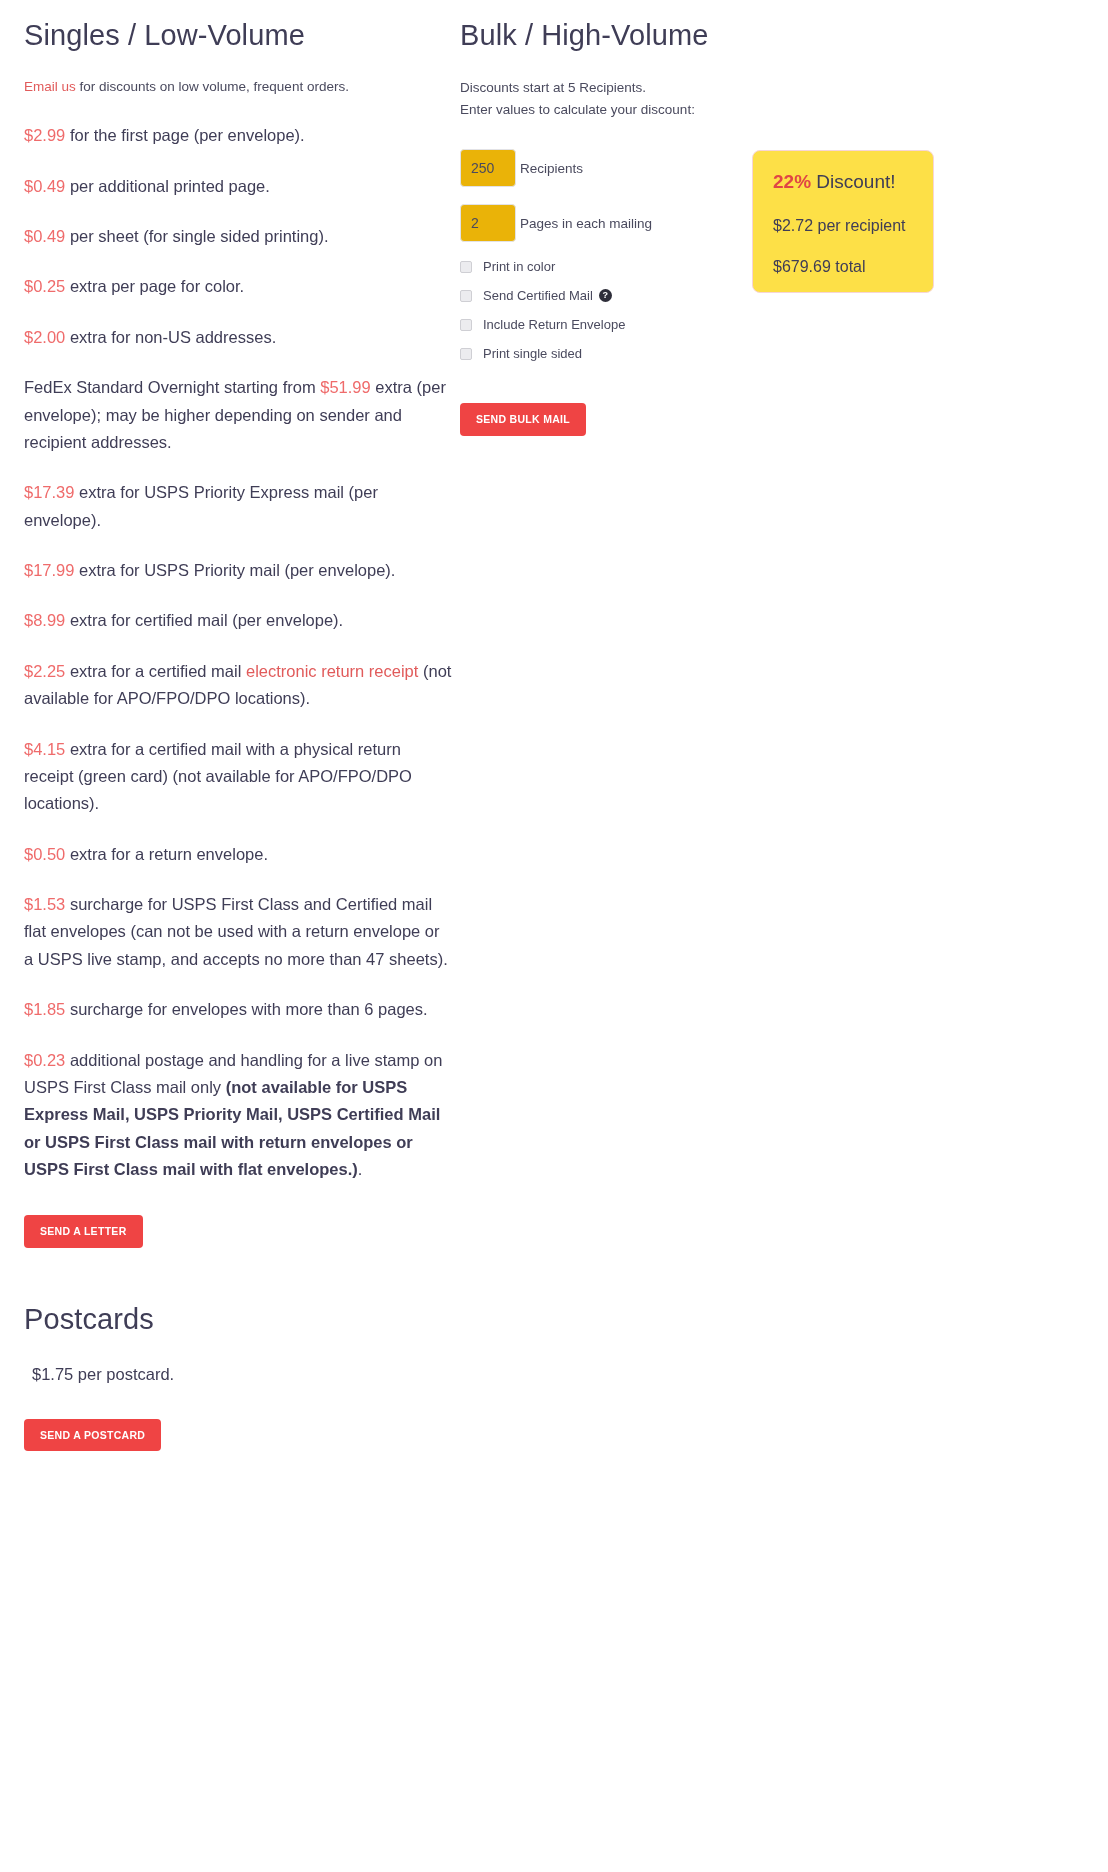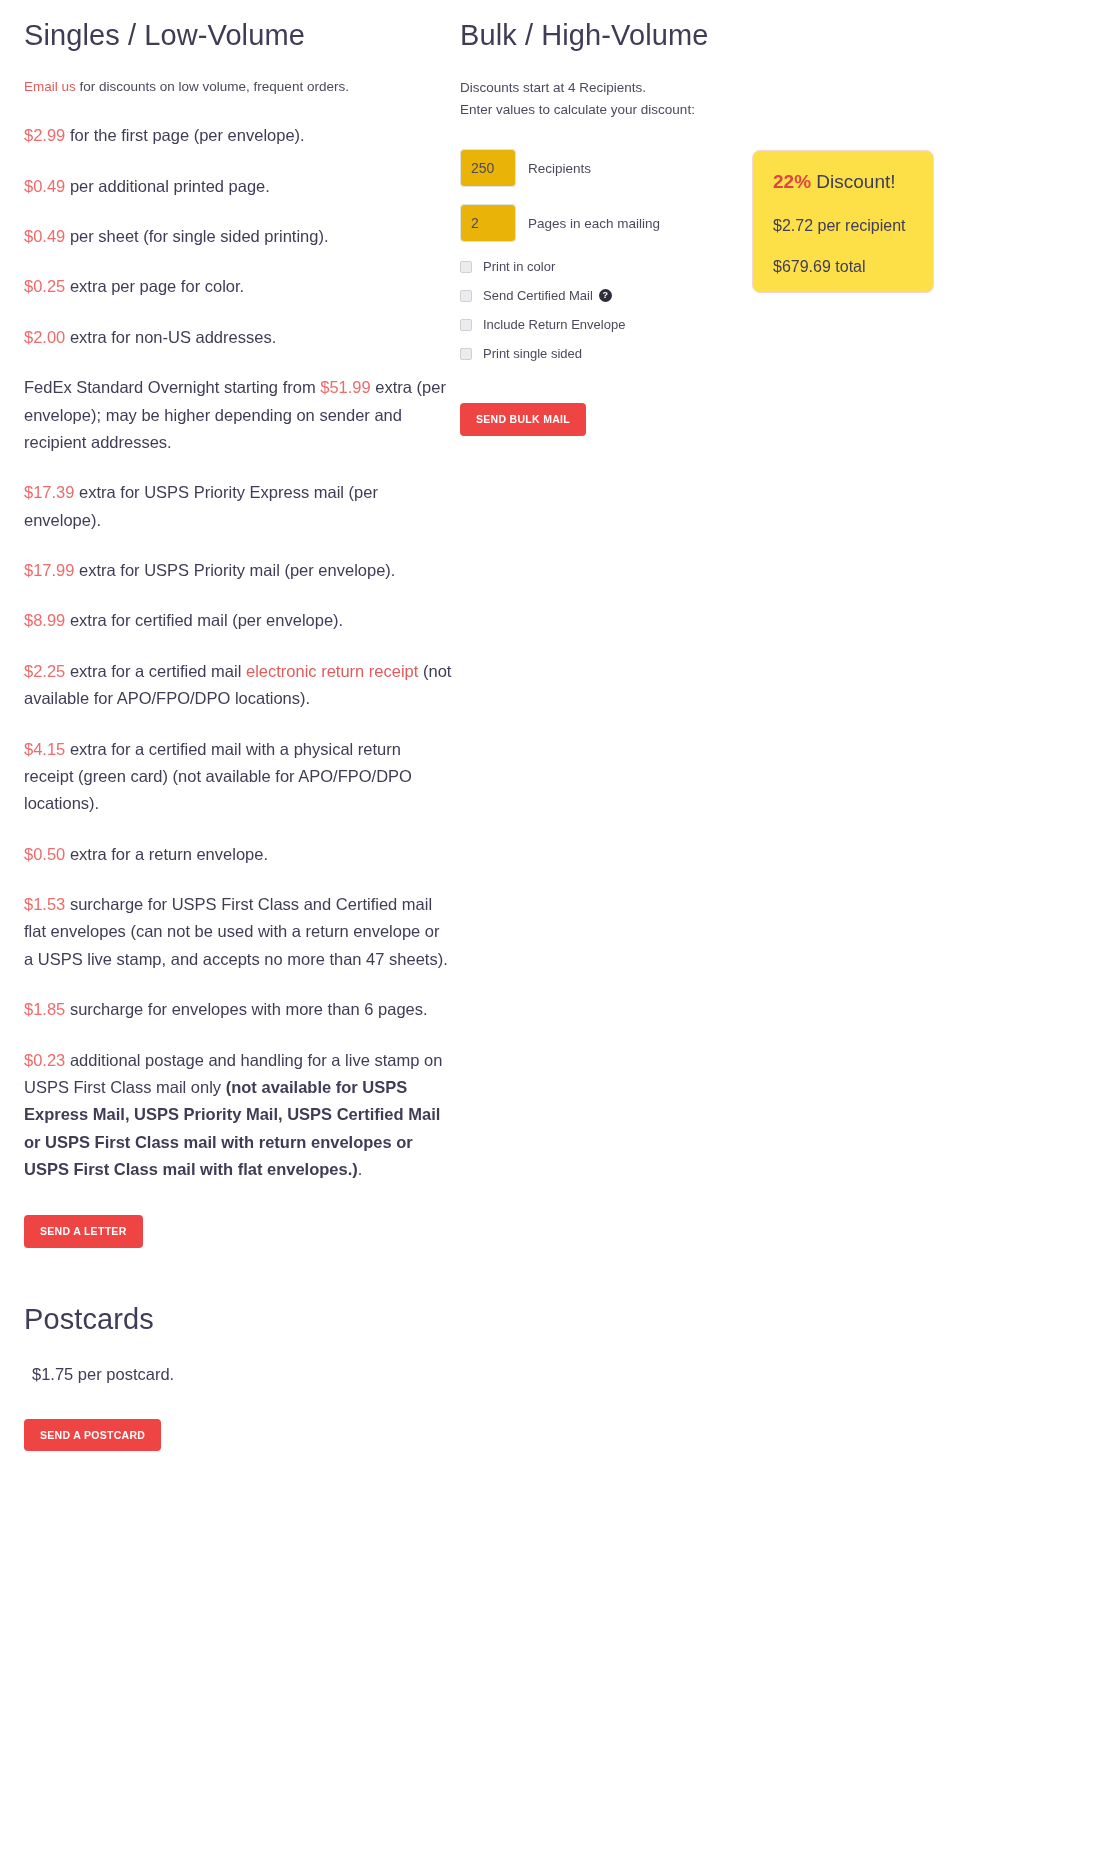--- a/index.html
+++ b/index.html
@@ -117,21 +117,21 @@
     background: #eab308;
     font-family: "Liberation Sans", sans-serif;
     font-size: 14px;
     color: #4a4a5e;
     padding: 0 10px;
     outline: none;
   }
   .field-label {
     font-size: 13.5px;
     color: #4a4a5e;
-    margin-left: 12px;
+    margin-left: 4px;
     white-space: nowrap;
   }
 
   .checks { margin-top: 14px; }
   .check-row {
     display: flex;
     align-items: center;
     margin-bottom: 14px;
   }
   .cbox {
@@ -290,21 +290,21 @@
         <button class="btn btn-postcard">SEND A POSTCARD</button>
       </div>
 
     </div>
 
     <div class="col-right">
 
       <h2 class="section-title">Bulk / High-Volume</h2>
 
       <p class="bulk-intro">
-        <span>Discounts start at 4 Recipients.</span>
+        <span>Discounts start at 5 Recipients.</span>
         <span>Enter values to calculate your discount:</span>
       </p>
 
       <div class="calc-row">
 
         <div class="calc-fields">
 
           <div class="field-row">
             <input class="num-input" type="text" value="250" style="">
             <span class="field-label">Recipients</span>

